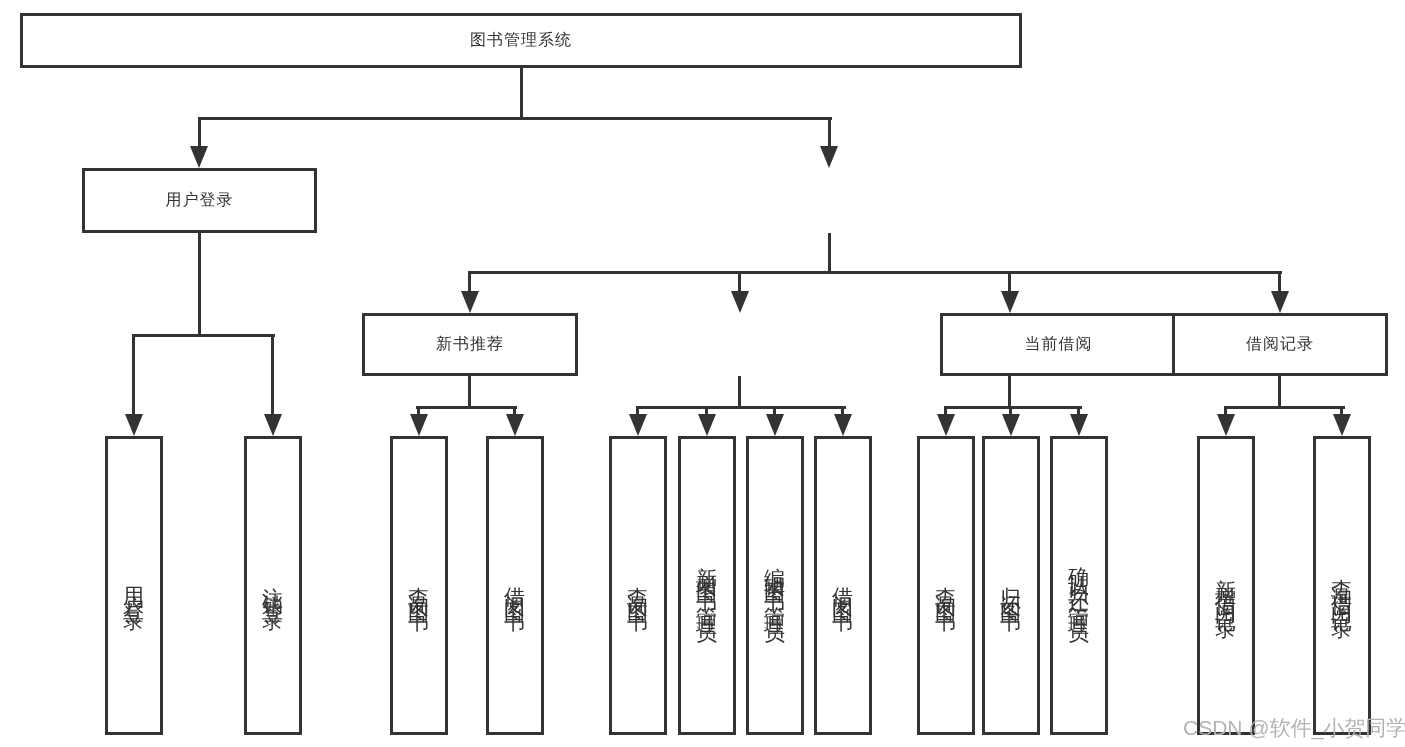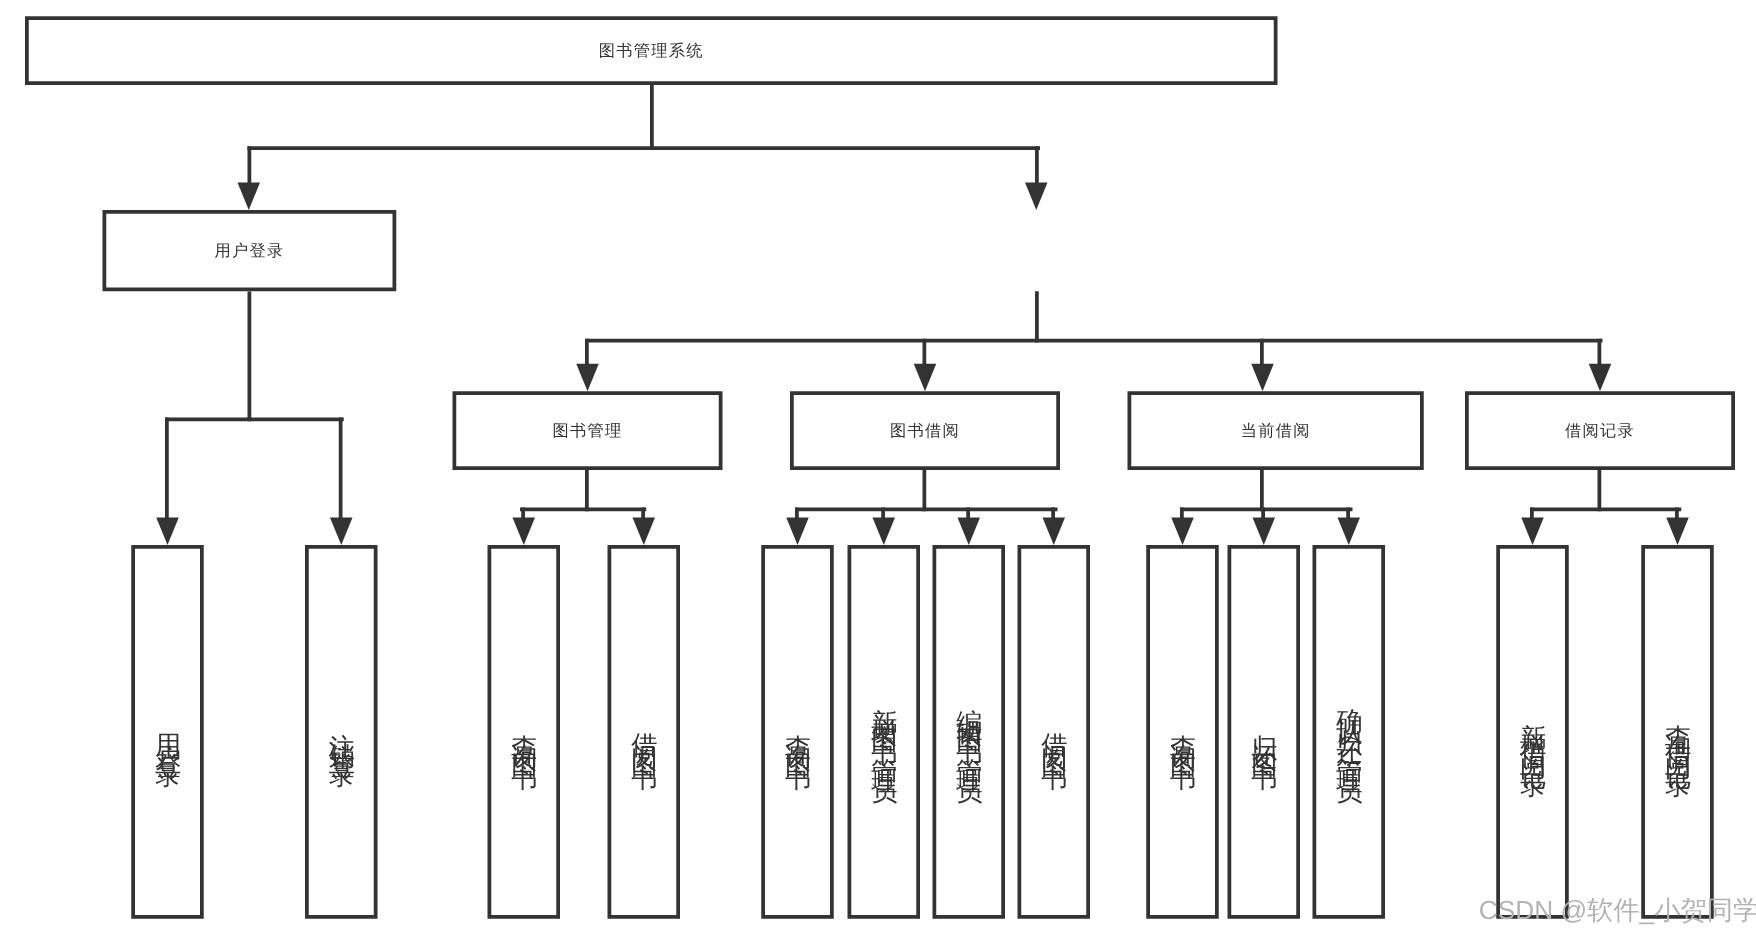--- a/index.html
+++ b/index.html
@@ -14,21 +14,21 @@
     position:absolute;
     box-sizing:border-box;
     border:3px solid #333;
     background:#fff;
     display:flex;
     align-items:center;
     justify-content:center;
     color:#333;
   }
   .box.h span{
-    font-size:13px;
+    font-size:16px;
     letter-spacing:1px;
     white-space:nowrap;
     font-family:Liberation Mono, monospace;
   }
   .box.v{padding:6px 0;}
   .vtext{
     writing-mode:vertical-rl;
     font-size:21px;
     letter-spacing:8px;
     line-height:1;
@@ -120,26 +120,23 @@
 
   <div class="box h" style="left:20px;top:13px;width:1002px;height:55px">
     <span>图书管理系统</span>
   </div>
 
   <div class="box h" style="left:82px;top:168px;width:235px;height:65px">
     <span>用户登录</span>
   </div>
 
   <div class="box h" style="left:362px;top:313px;width:216px;height:63px">
-    <span>图书管理</span>
+    <span>新书推荐</span>
   </div>
-  <div class="box h" style="left:632px;top:313px;width:216px;height:63px">
-    <span>图书借阅</span>
-  </div>
-  <div class="box h" style="left:902px;top:313px;width:237px;height:63px">
+  <div class="box h" style="left:940px;top:313px;width:237px;height:63px">
     <span>当前借阅</span>
   </div>
   <div class="box h" style="left:1172px;top:313px;width:216px;height:63px">
     <span>借阅记录</span>
   </div>
 
   <div class="box v" style="left:105px;top:436px;width:58px;height:299px">
     <span class="vtext">用户登录</span>
   </div>
   <div class="box v" style="left:244px;top:436px;width:58px;height:299px">

